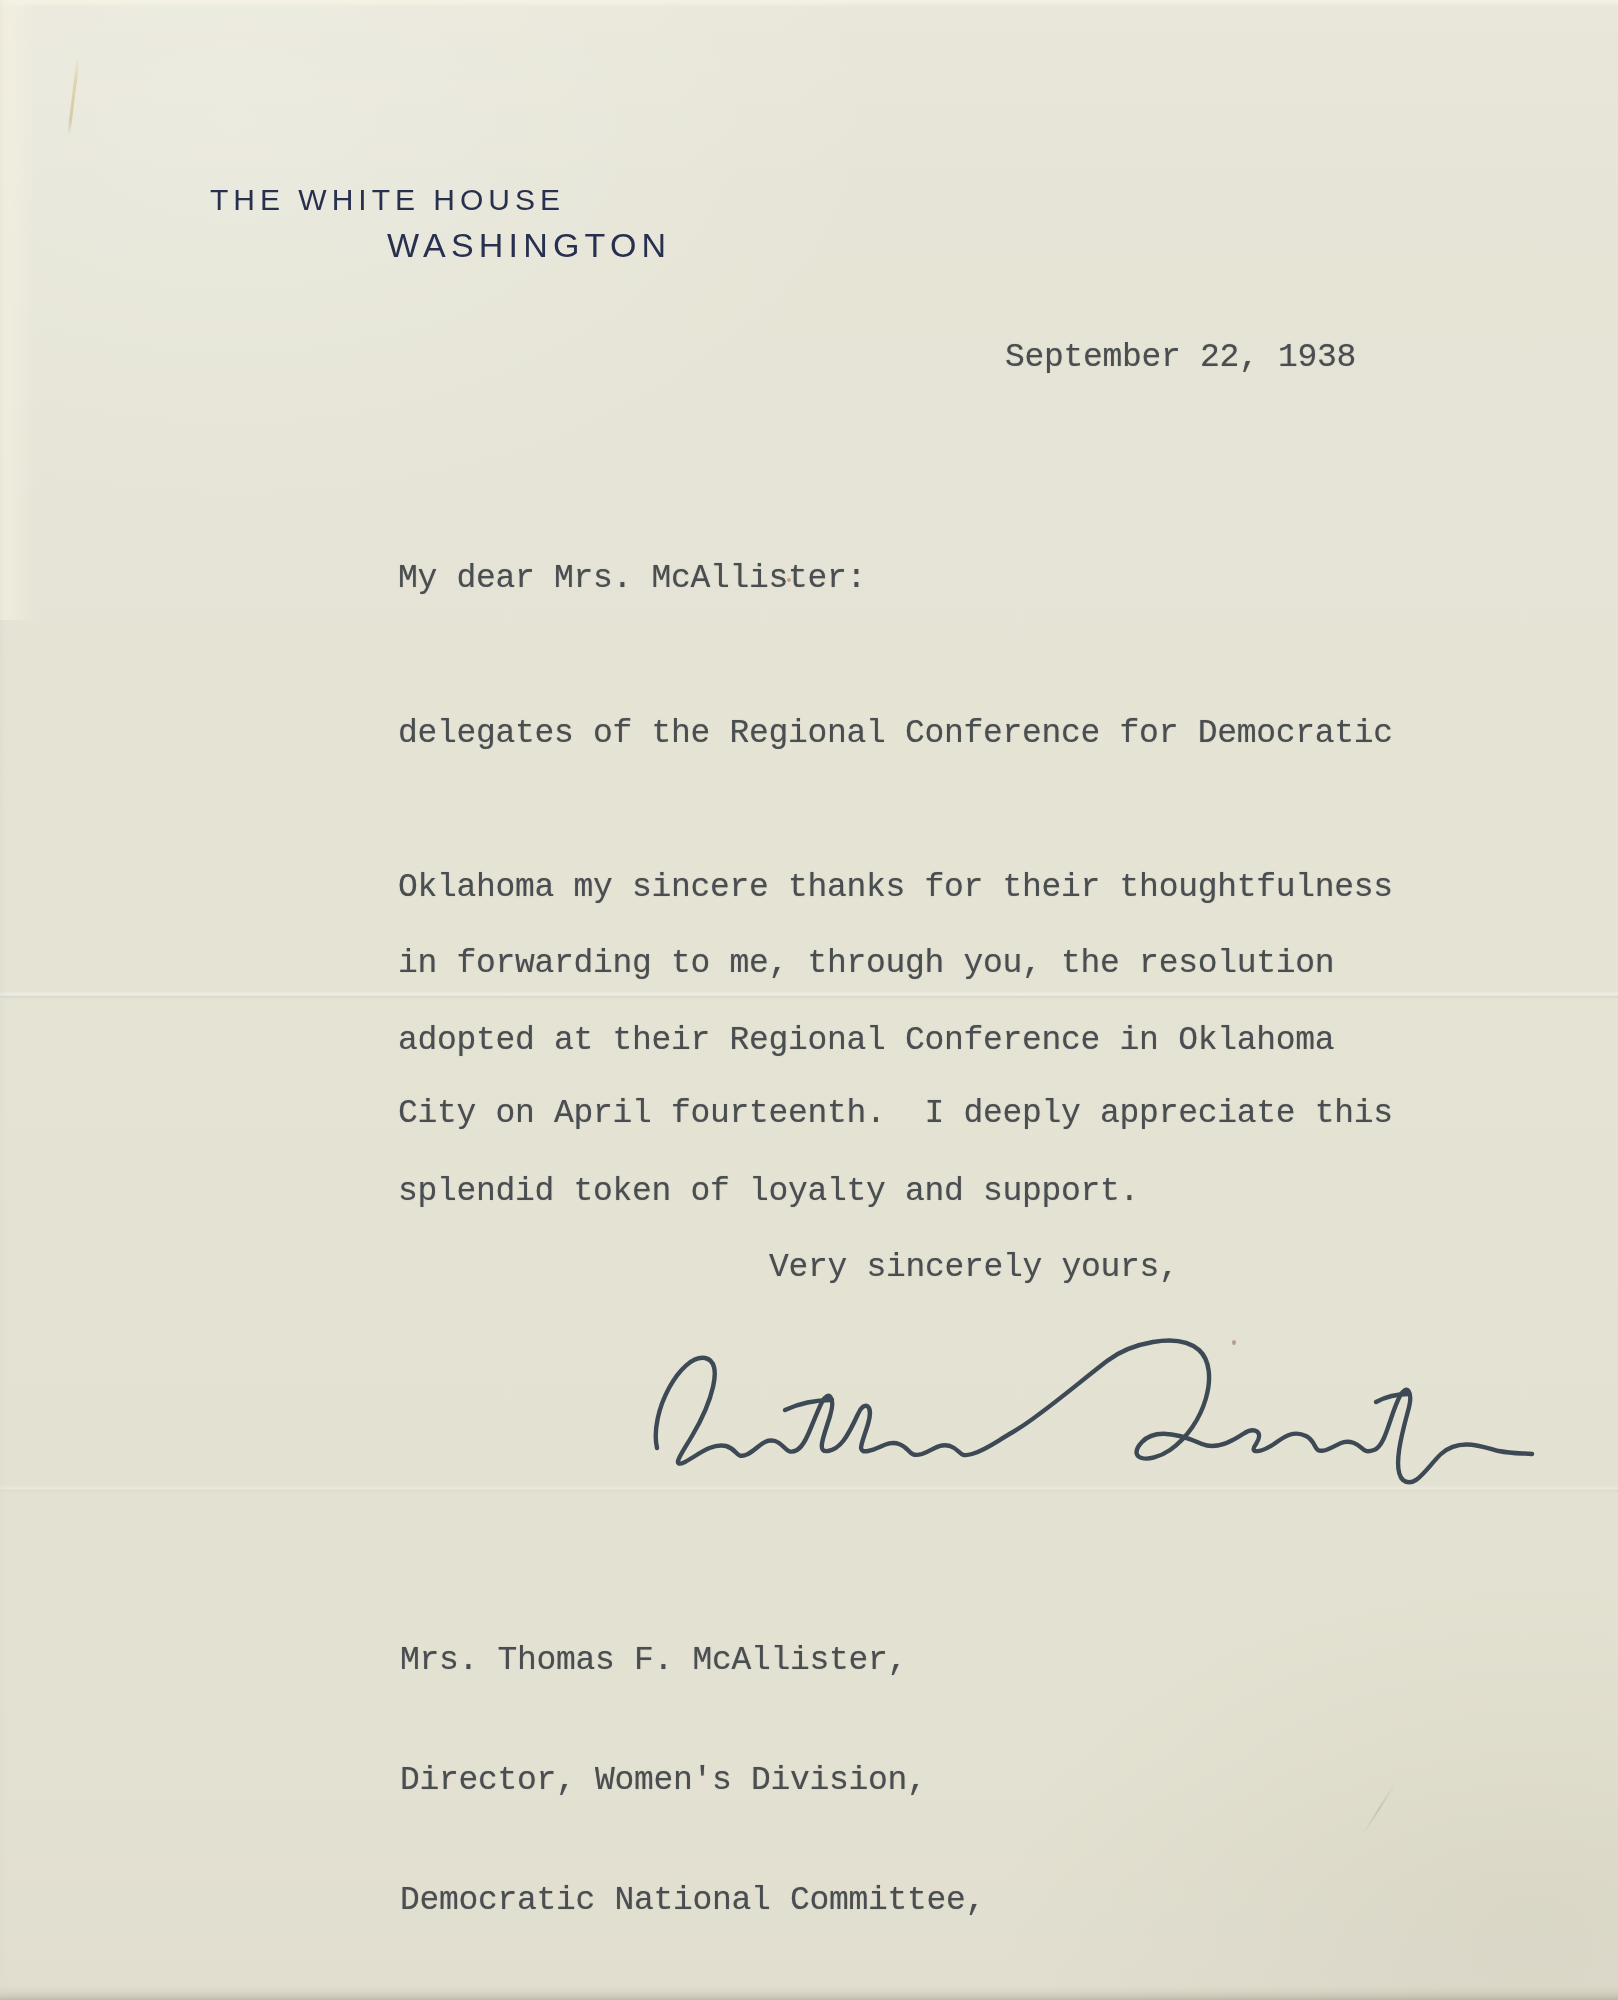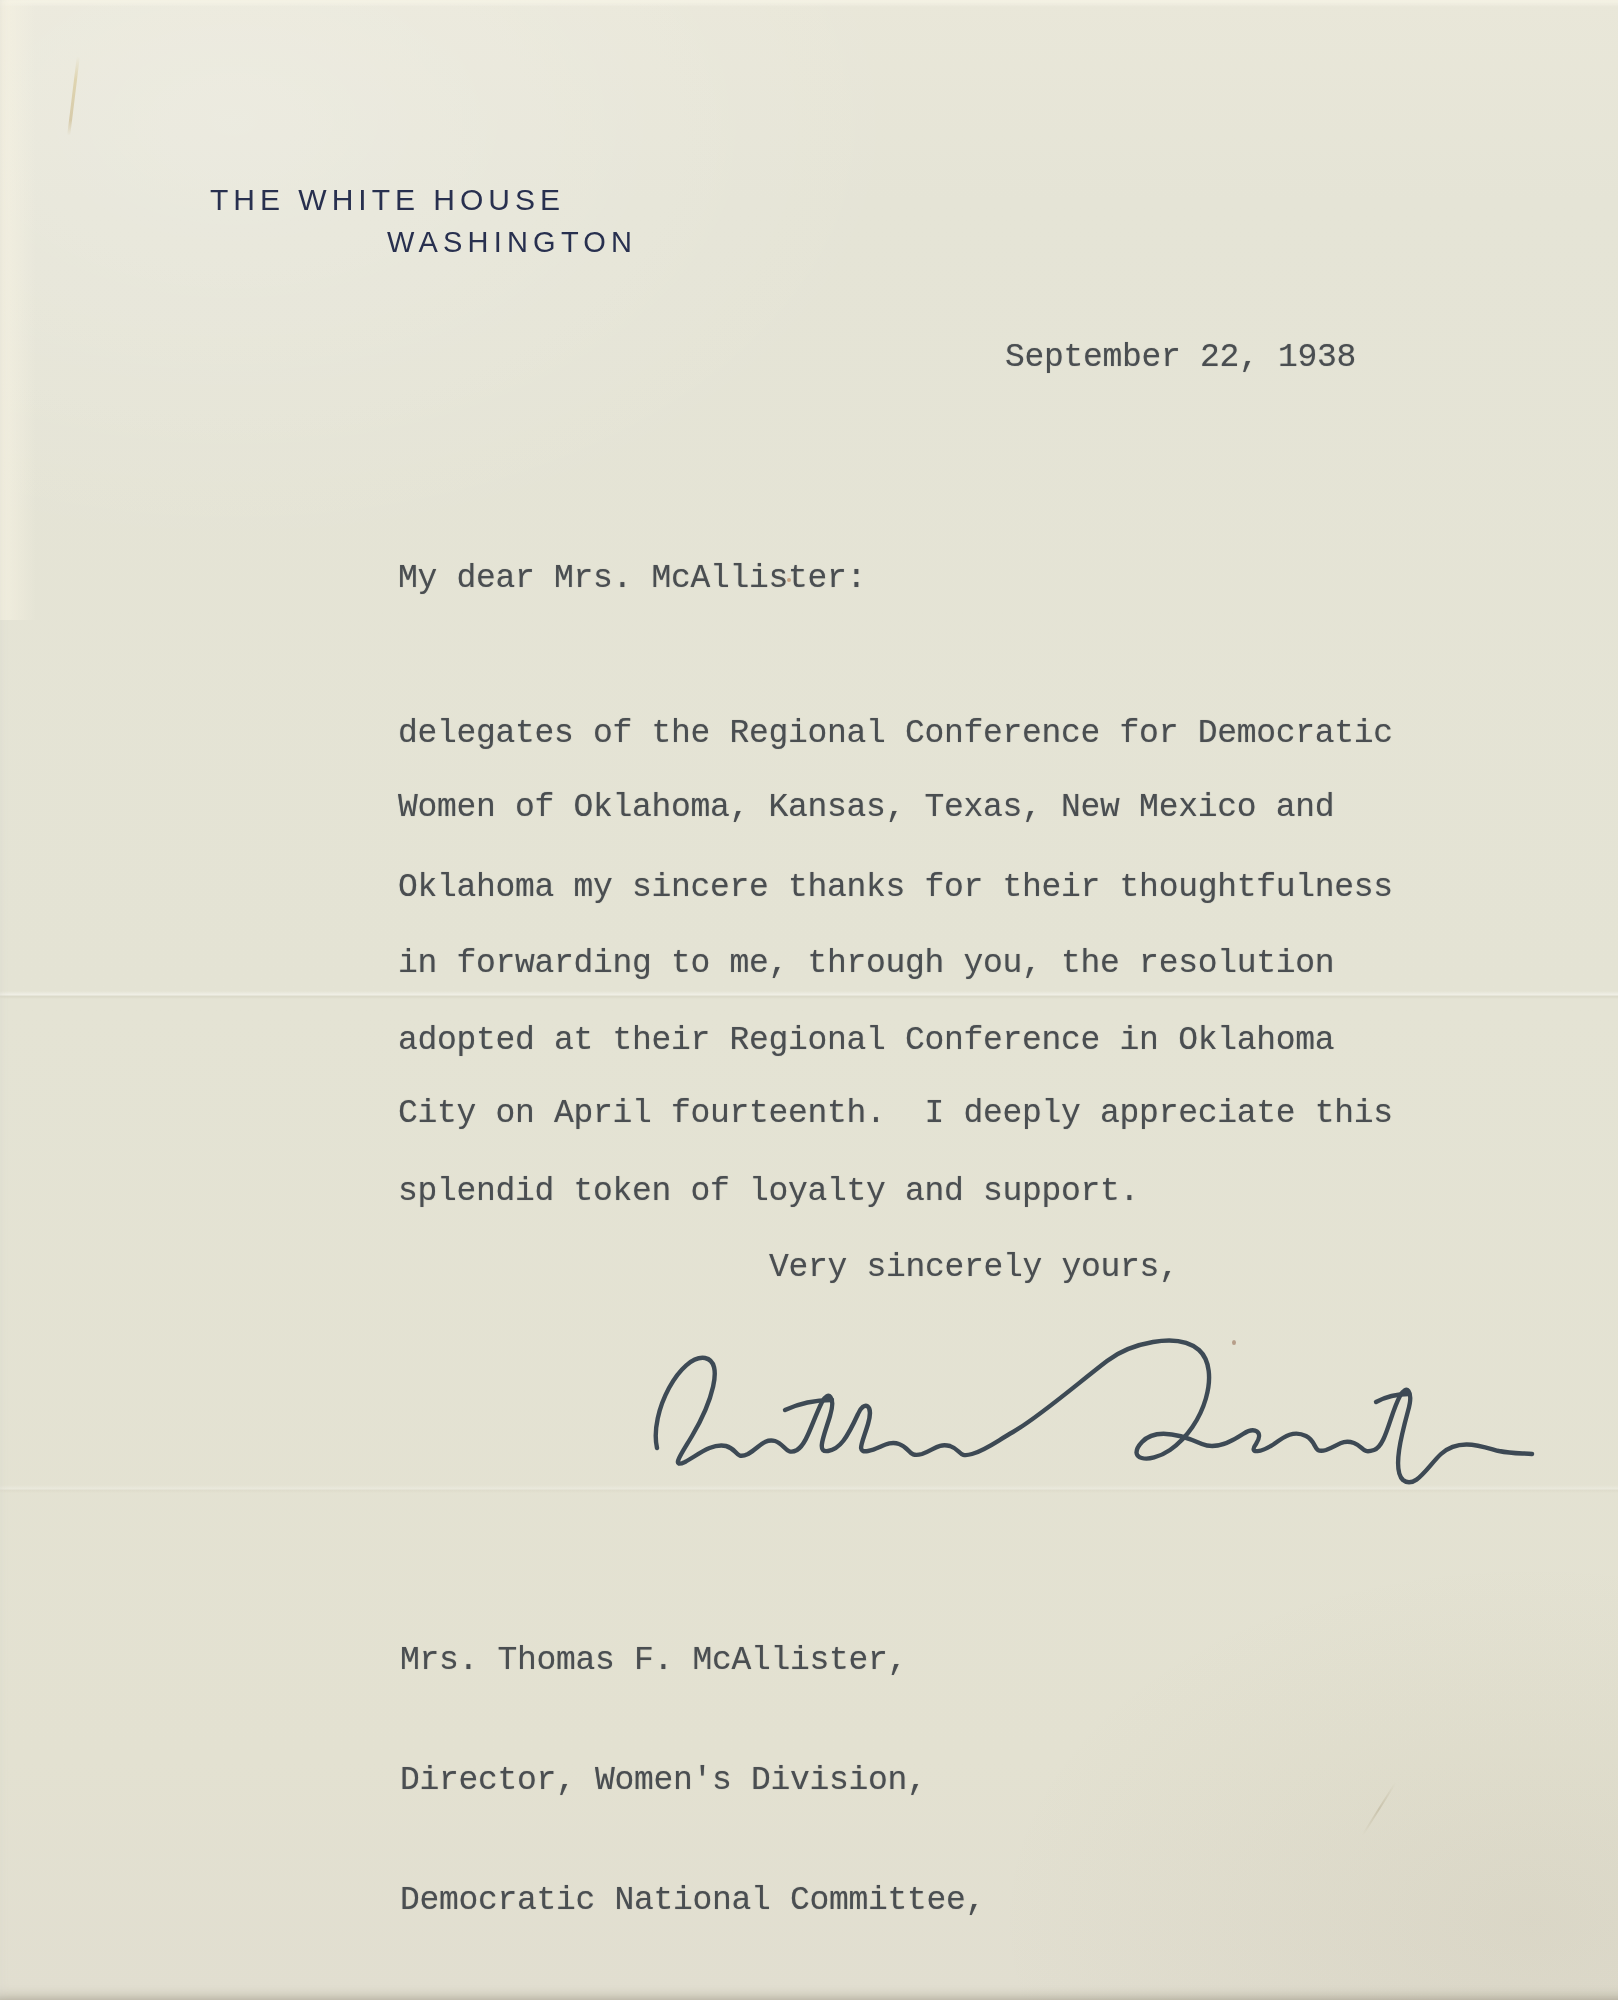--- a/index.html
+++ b/index.html
@@ -31,21 +31,21 @@
     white-space:pre;
     text-shadow:0 0 1px rgba(74,78,81,0.48);
   }
   .lh{
     position:absolute;
     font-family:"Liberation Sans", sans-serif;
     color:#28304f;
     white-space:pre;
   }
   .lh1{left:210px;top:183px;font-size:30px;letter-spacing:5px;}
-  .lh2{left:387px;top:226px;font-size:29px;letter-spacing:5.2px;}
+  .lh2{left:387px;top:226px;font-size:34px;letter-spacing:5.2px;}
   .date{left:1005px;top:341px;}
   .salutation{left:398px;top:562px;}
   .bodyline{left:398px;}
   .indent{padding-left:67px;}
   .closing{left:769px;top:1251px;}
   .recipient{
     position:absolute;left:400px;top:1561px;
     font-size:33px;letter-spacing:-0.3px;line-height:40px;
     color:#4a4e51;white-space:pre;text-shadow:0 0 1px rgba(74,78,81,0.48);
   }
@@ -84,21 +84,20 @@
   <div class="speck2"></div>
 
   <div class="lh lh1">THE WHITE HOUSE</div>
   <div class="lh lh2">WASHINGTON</div>
 
   <div class="tw date">September 22, 1938</div>
 
   <div class="tw salutation">My dear Mrs. McAllister:</div>
 
   <div class="tw bodyline" style="top:717px">delegates of the Regional Conference for Democratic</div>
-  <div class="tw bodyline" style="top:791px">Women of Oklahoma, Kansas, Texas, New Mexico and</div>
   <div class="tw bodyline" style="top:871px">Oklahoma my sincere thanks for their thoughtfulness</div>
   <div class="tw bodyline" style="top:947px">in forwarding to me, through you, the resolution</div>
   <div class="tw bodyline" style="top:1097px">City on April fourteenth.  I deeply appreciate this</div>
   <div class="tw bodyline" style="top:1024px">adopted at their Regional Conference in Oklahoma</div>
   <div class="tw bodyline" style="top:1175px">splendid token of loyalty and support.</div>
 
   <div class="tw closing">Very sincerely yours,</div>
 
   <svg class="sig" viewBox="0 0 910 160" role="img" aria-label="Franklin D. Roosevelt">
     <g fill="none" stroke="#2f3d4a" stroke-width="4.4" stroke-linecap="round" stroke-linejoin="round" opacity="0.92">

